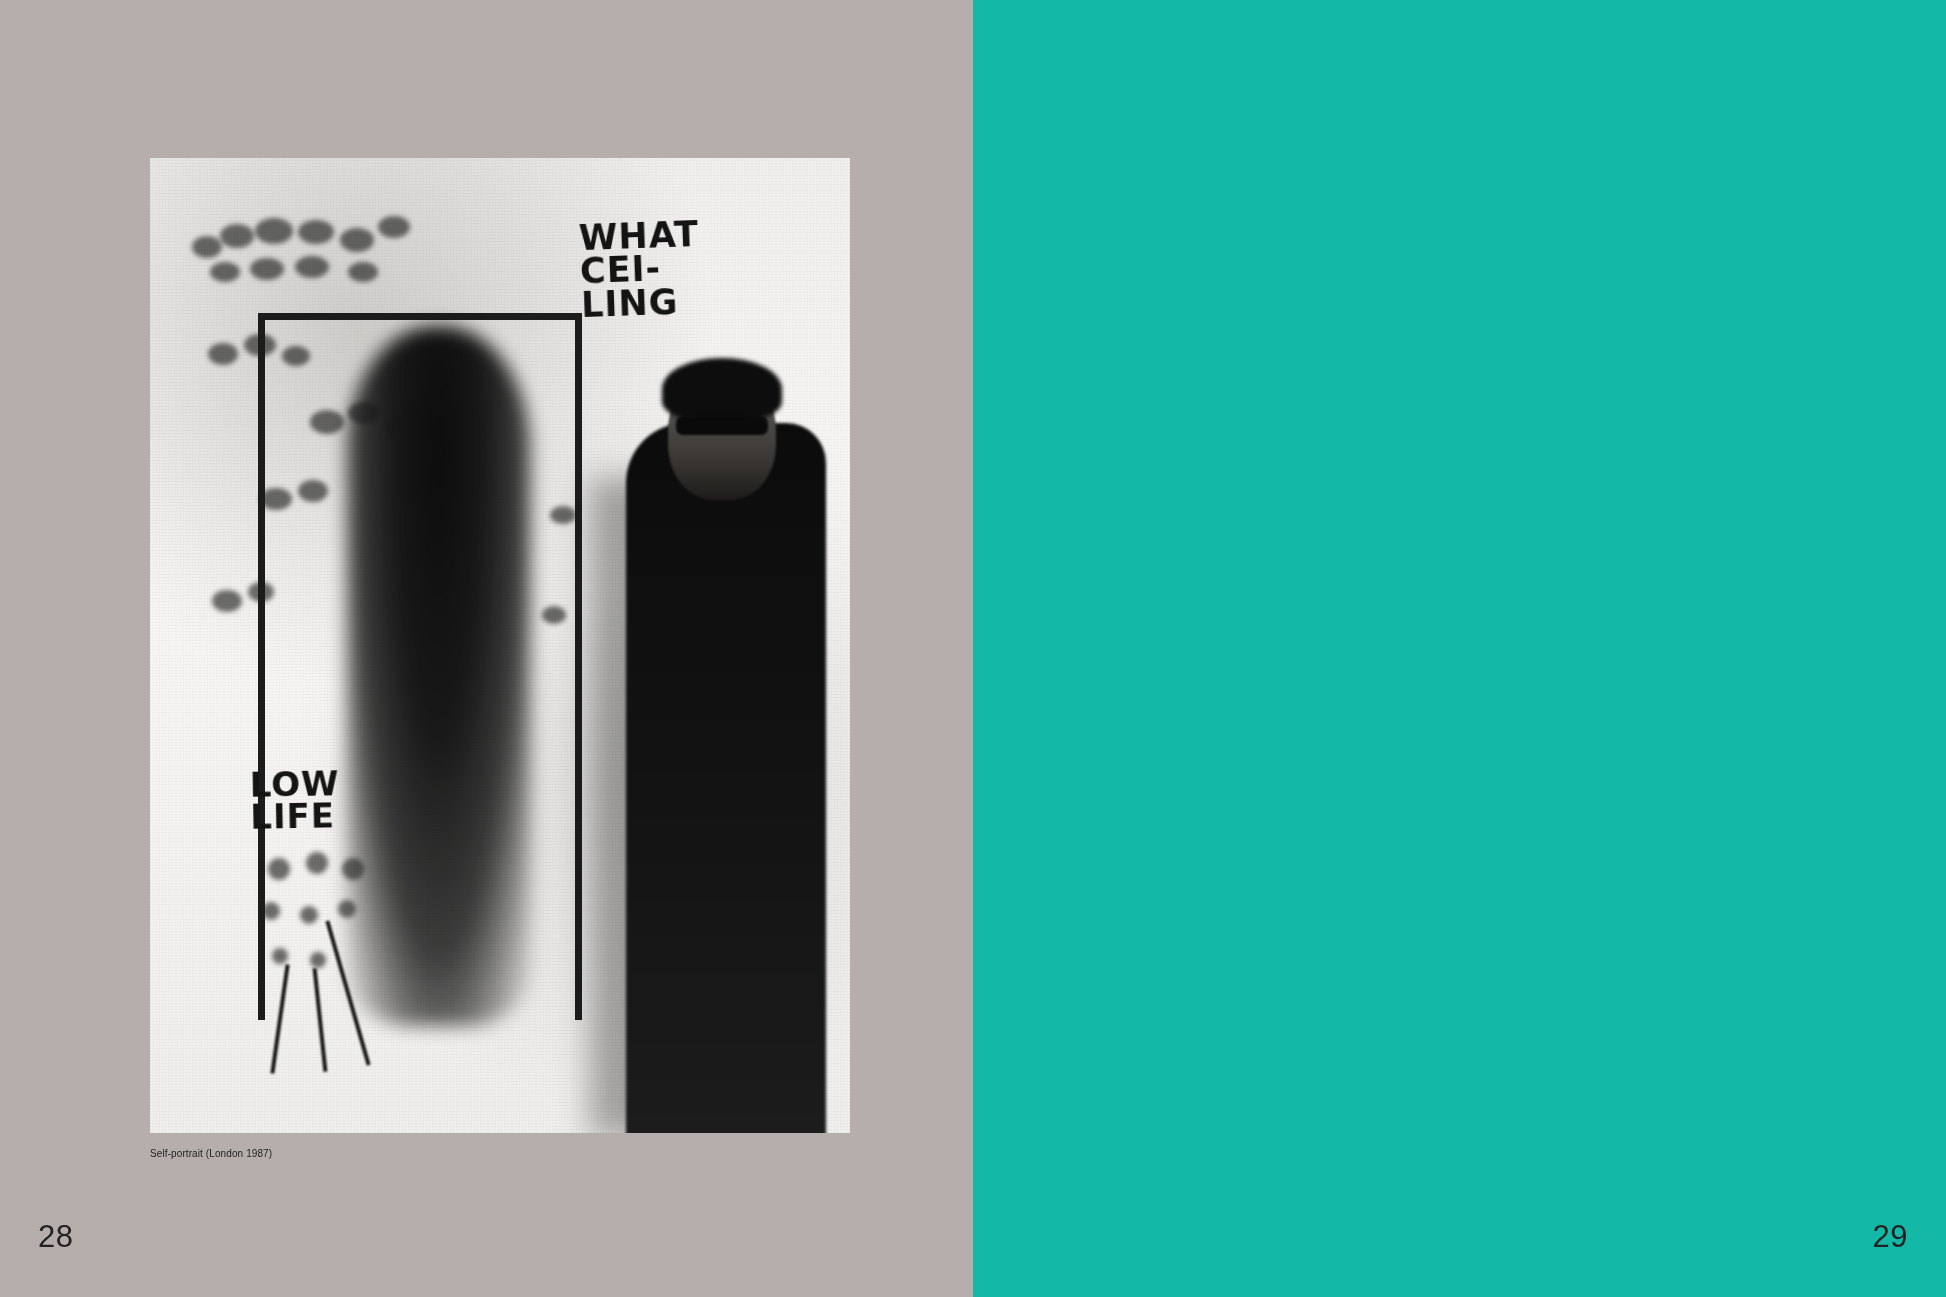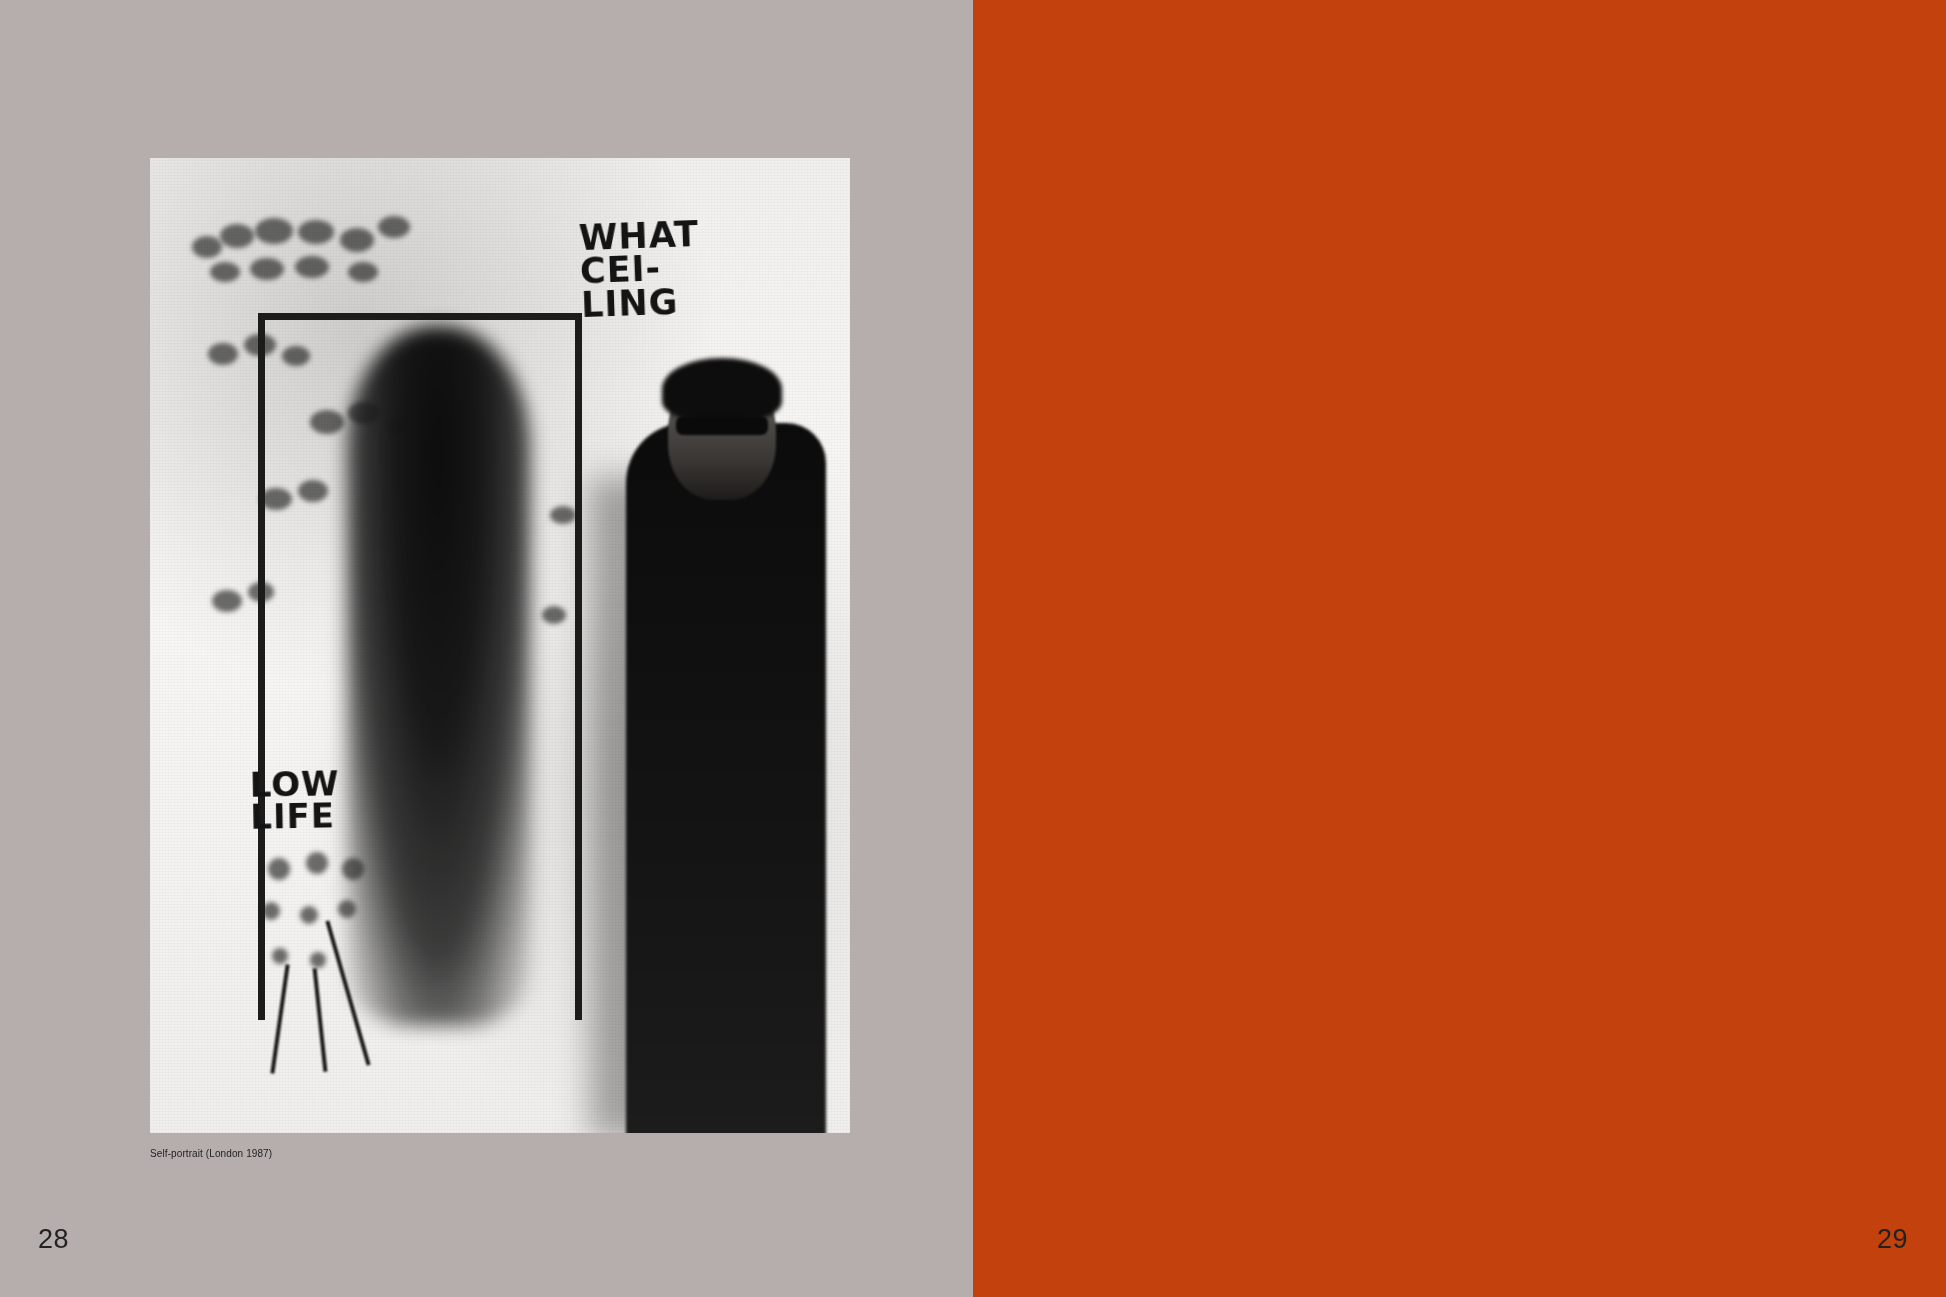--- a/index.html
+++ b/index.html
@@ -24,21 +24,21 @@
     position: relative;
     height: 100%;
     box-sizing: border-box;
   }
   .page-left {
     width: 973px;
     background: #b6aead;
   }
   .page-right {
     width: 973px;
-    background: #c2410c;
+    background: #14b8a6;
   }
 
   
   .photo-frame {
     position: absolute;
     left: 150px;
     top: 158px;
     width: 700px;
     height: 975px;
     background: #ffffff;
@@ -180,21 +180,21 @@
     position: absolute;
     left: 150px;
     top: 1148px;
     font-size: 10px;
     color: #1e1e1e;
     letter-spacing: .1px;
   }
   .folio {
     position: absolute;
     bottom: 42px;
-    font-size: 27px;
+    font-size: 31px;
     color: #222;
     letter-spacing: .5px;
   }
   .folio-left { left: 38px; }
   .folio-right { right: 38px; }
 </style>
 </head>
 <body>
 
 <div class="spread">

